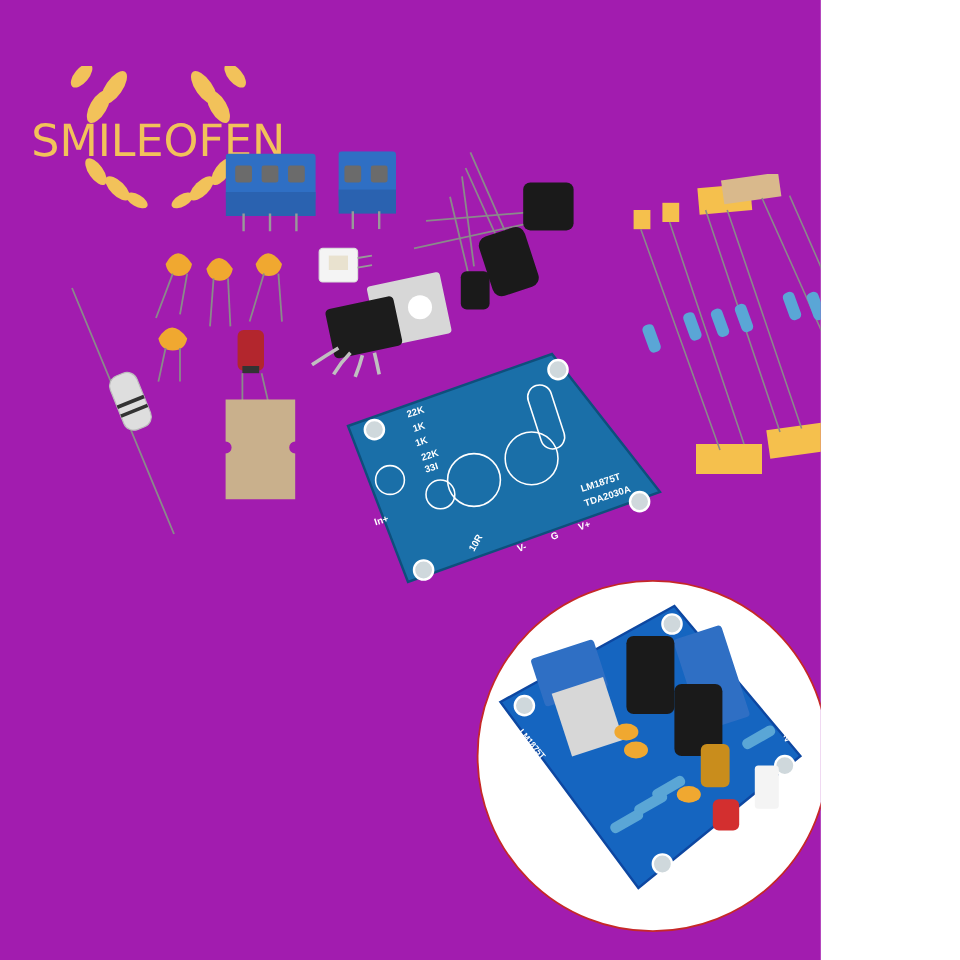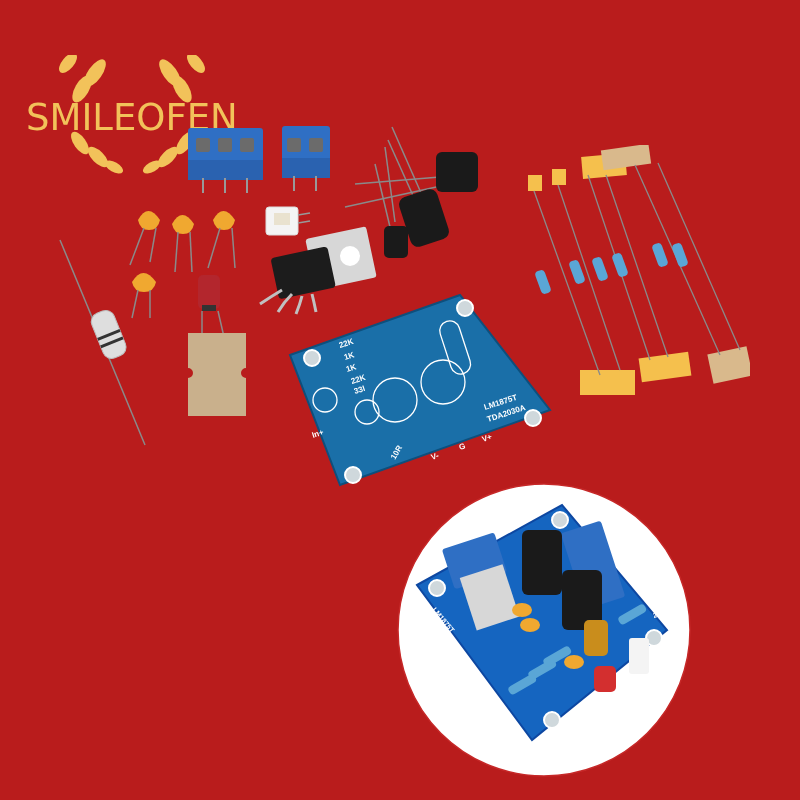--- a/index.html
+++ b/index.html
@@ -1,16 +1,16 @@
 <!DOCTYPE html>
 <html><head>
 <meta charset="utf-8">
 <style>
   html,body{margin:0;padding:0;background:#ffffff;}
-  .canvas{position:relative;width:800px;height:800px;overflow:hidden;background:#b91c1c;font-family:"Liberation Sans",sans-serif;}
+  .canvas{position:relative;width:684px;height:800px;overflow:hidden;background:#a21caf;font-family:"Liberation Sans",sans-serif;}
   .abs{position:absolute;}
   .logo-text{position:absolute;left:26px;top:96px;font-size:37px;font-weight:400;letter-spacing:0px;color:#f2c25a;font-family:"DejaVu Sans",sans-serif;}
   .pcb-label{font-family:"Liberation Sans",sans-serif;fill:#ffffff;font-weight:bold;}
 </style>
 </head>
 <body>
 
 <div class="canvas">
 
   <svg class="abs" style="left:20px;top:55px" width="210" height="120">

